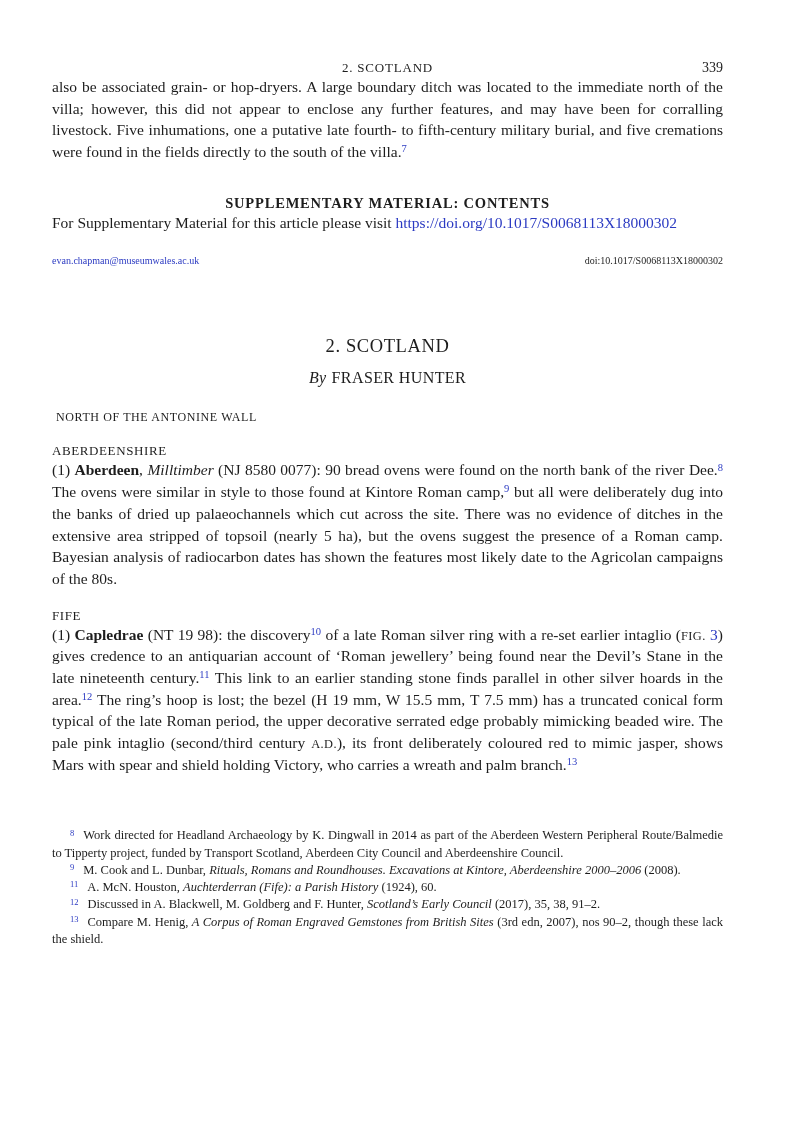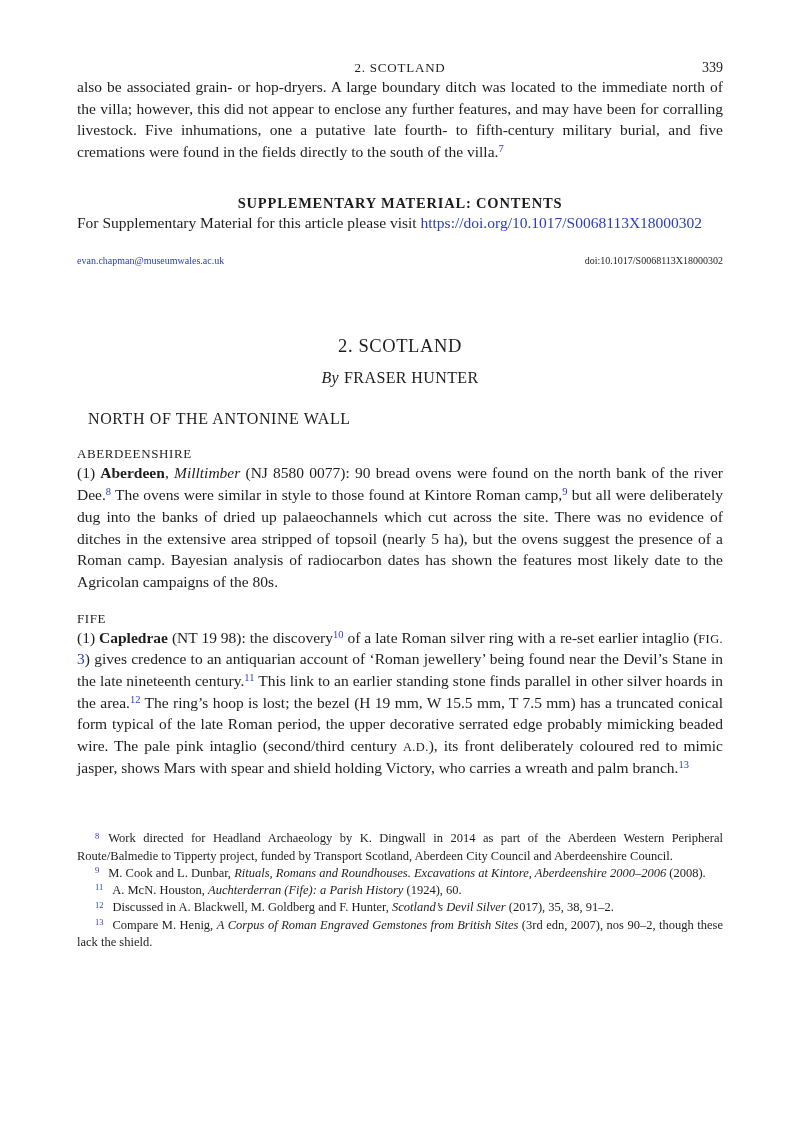--- a/index.html
+++ b/index.html
@@ -6,21 +6,21 @@
   * { box-sizing: border-box; }
   html, body { margin: 0; padding: 0; background: #ffffff; }
   body {
     width: 800px; height: 1140px;
     color: var(--ink);
     font-family: "Liberation Serif", serif;
   }
   .page {
     position: relative;
     width: 800px; height: 983px;
-    padding: 60px 77px 0 77px;
+    padding: 60px 77px 0 52px;
     overflow: hidden;
   }
   .running-head-row {
     position: relative;
     text-align: center;
     font-size: 13px;
     letter-spacing: 0.8px;
   }
   .page-number {
     position: absolute; right: 0; top: 0;
@@ -54,22 +54,22 @@
     letter-spacing: 0.6px;
   }
   .byline {
     margin-top: 12px;
     text-align: center;
     font-size: 16px;
     letter-spacing: 0.4px;
   }
   .byline .prefix { font-style: italic; margin-right: 5px; }
   .h-region {
-    margin: 23px 0 0 11px;
-    font-size: 16px;
+    margin: 23px 0 0 4px;
+    font-size: 12px;
     font-weight: normal;
     letter-spacing: 0.6px;
   }
   .h-county {
     margin: 18px 0 0 0;
     font-size: 13px;
     font-weight: normal;
     letter-spacing: 0.6px;
   }
   .entry { margin-top: 8px; }
@@ -132,17 +132,17 @@
   <p class="body entry"><span>(1) </span><span class="r-b">Aberdeen</span><span>, </span><span class="r-i">Milltimber</span><span> (NJ 8580 0077): 90 bread ovens were found on the north bank of the river Dee.</span><span class="r-sup">8</span><span> The ovens were similar in style to those found at Kintore Roman camp,</span><span class="r-sup">9</span><span> but all were deliberately dug into the banks of dried up palaeochannels which cut across the site. There was no evidence of ditches in the extensive area stripped of topsoil (nearly 5 ha), but the ovens suggest the presence of a Roman camp. Bayesian analysis of radiocarbon dates has shown the features most likely date to the Agricolan campaigns of the 80s.</span></p>
 
   <h4 class="h-county">FIFE</h4>
 
   <p class="body entry"><span>(1) </span><span class="r-b">Capledrae</span><span> (NT 19 98): the discovery</span><span class="r-sup">10</span><span> of a late Roman silver ring with a re-set earlier intaglio (</span><span class="r-sc">FIG.</span><span> </span><span class="r-link">3</span><span>) gives credence to an antiquarian account of ‘Roman jewellery’ being found near the Devil’s Stane in the late nineteenth century.</span><span class="r-sup">11</span><span> This link to an earlier standing stone finds parallel in other silver hoards in the area.</span><span class="r-sup">12</span><span> The ring’s hoop is lost; the bezel (H 19 mm, W 15.5 mm, T 7.5 mm) has a truncated conical form typical of the late Roman period, the upper decorative serrated edge probably mimicking beaded wire. The pale pink intaglio (second/third century </span><span class="r-sc">A.D.</span><span>), its front deliberately coloured red to mimic jasper, shows Mars with spear and shield holding Victory, who carries a wreath and palm branch.</span><span class="r-sup">13</span></p>
 
   <div class="footnotes">
     <p><span class="r-sup">8</span><span>Work directed for Headland Archaeology by K. Dingwall in 2014 as part of the Aberdeen Western Peripheral Route/Balmedie to Tipperty project, funded by Transport Scotland, Aberdeen City Council and Aberdeenshire Council.</span></p>
     <p><span class="r-sup">9</span><span>M. Cook and L. Dunbar, </span><span class="r-i">Rituals, Romans and Roundhouses. Excavations at Kintore, Aberdeenshire 2000–2006</span><span> (2008).</span></p>
     <p><span class="r-sup">11</span><span>A. McN. Houston, </span><span class="r-i">Auchterderran (Fife): a Parish History</span><span> (1924), 60.</span></p>
-    <p><span class="r-sup">12</span><span>Discussed in A. Blackwell, M. Goldberg and F. Hunter, </span><span class="r-i">Scotland’s Devil Silver</span><span> (2017), 35, 38, 91–2.</span></p>
+    <p><span class="r-sup">12</span><span>Discussed in A. Blackwell, M. Goldberg and F. Hunter, </span><span class="r-i">Scotland’s Early Council</span><span> (2017), 35, 38, 91–2.</span></p>
     <p><span class="r-sup">13</span><span>Compare M. Henig, </span><span class="r-i">A Corpus of Roman Engraved Gemstones from British Sites</span><span> (3rd edn, 2007), nos 90–2, though these lack the shield.</span></p>
   </div>
 
 </div>
 
 </body></html>

